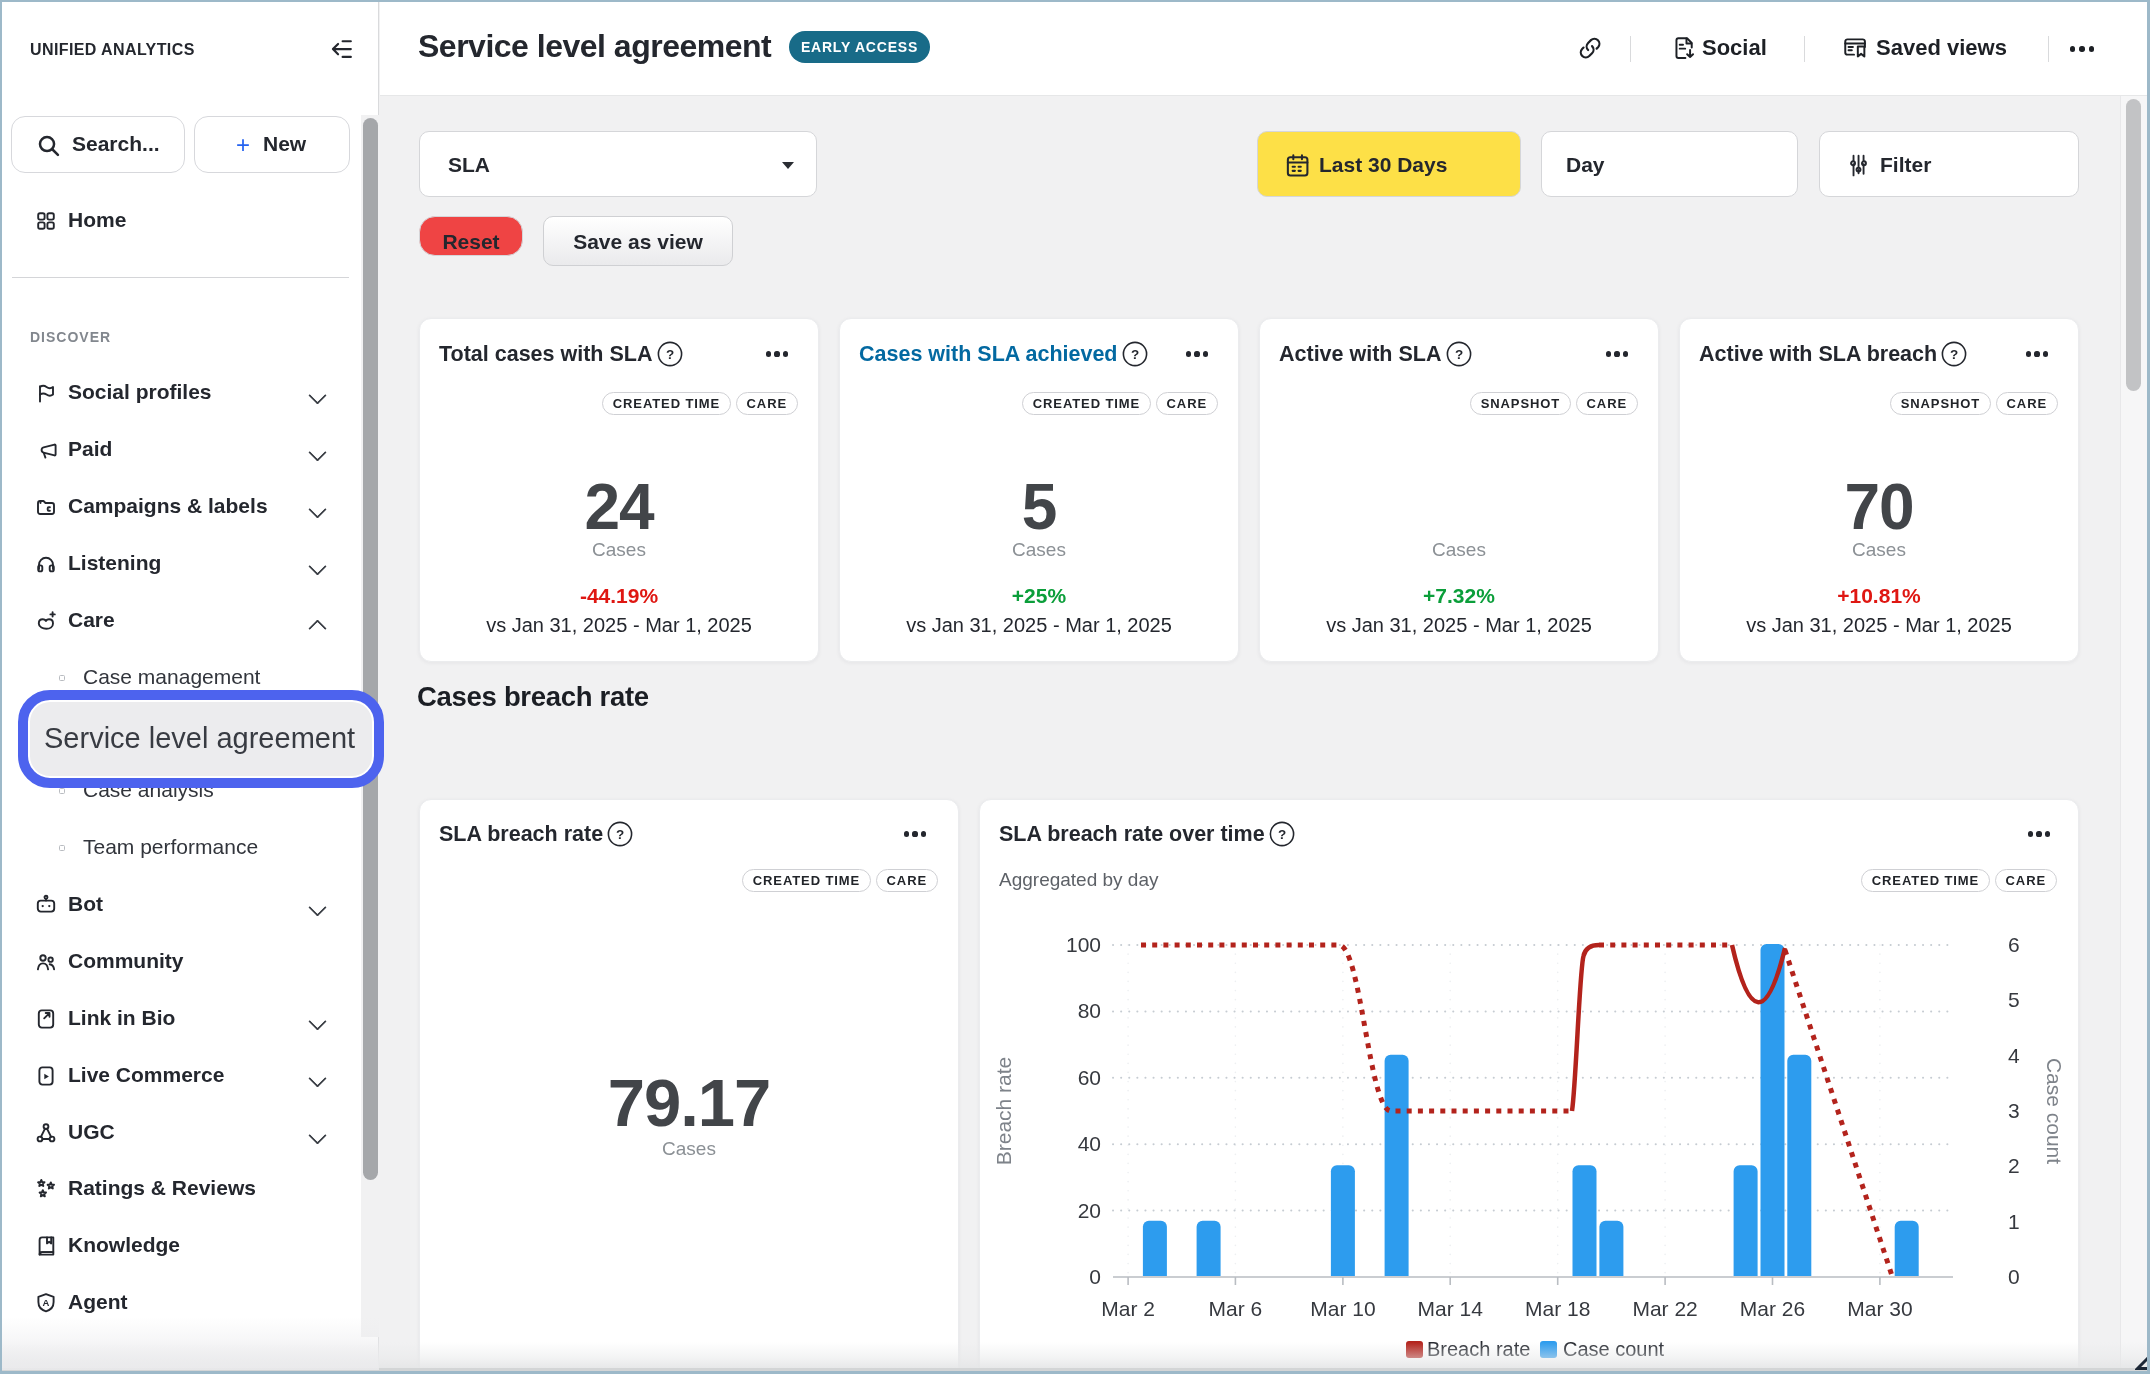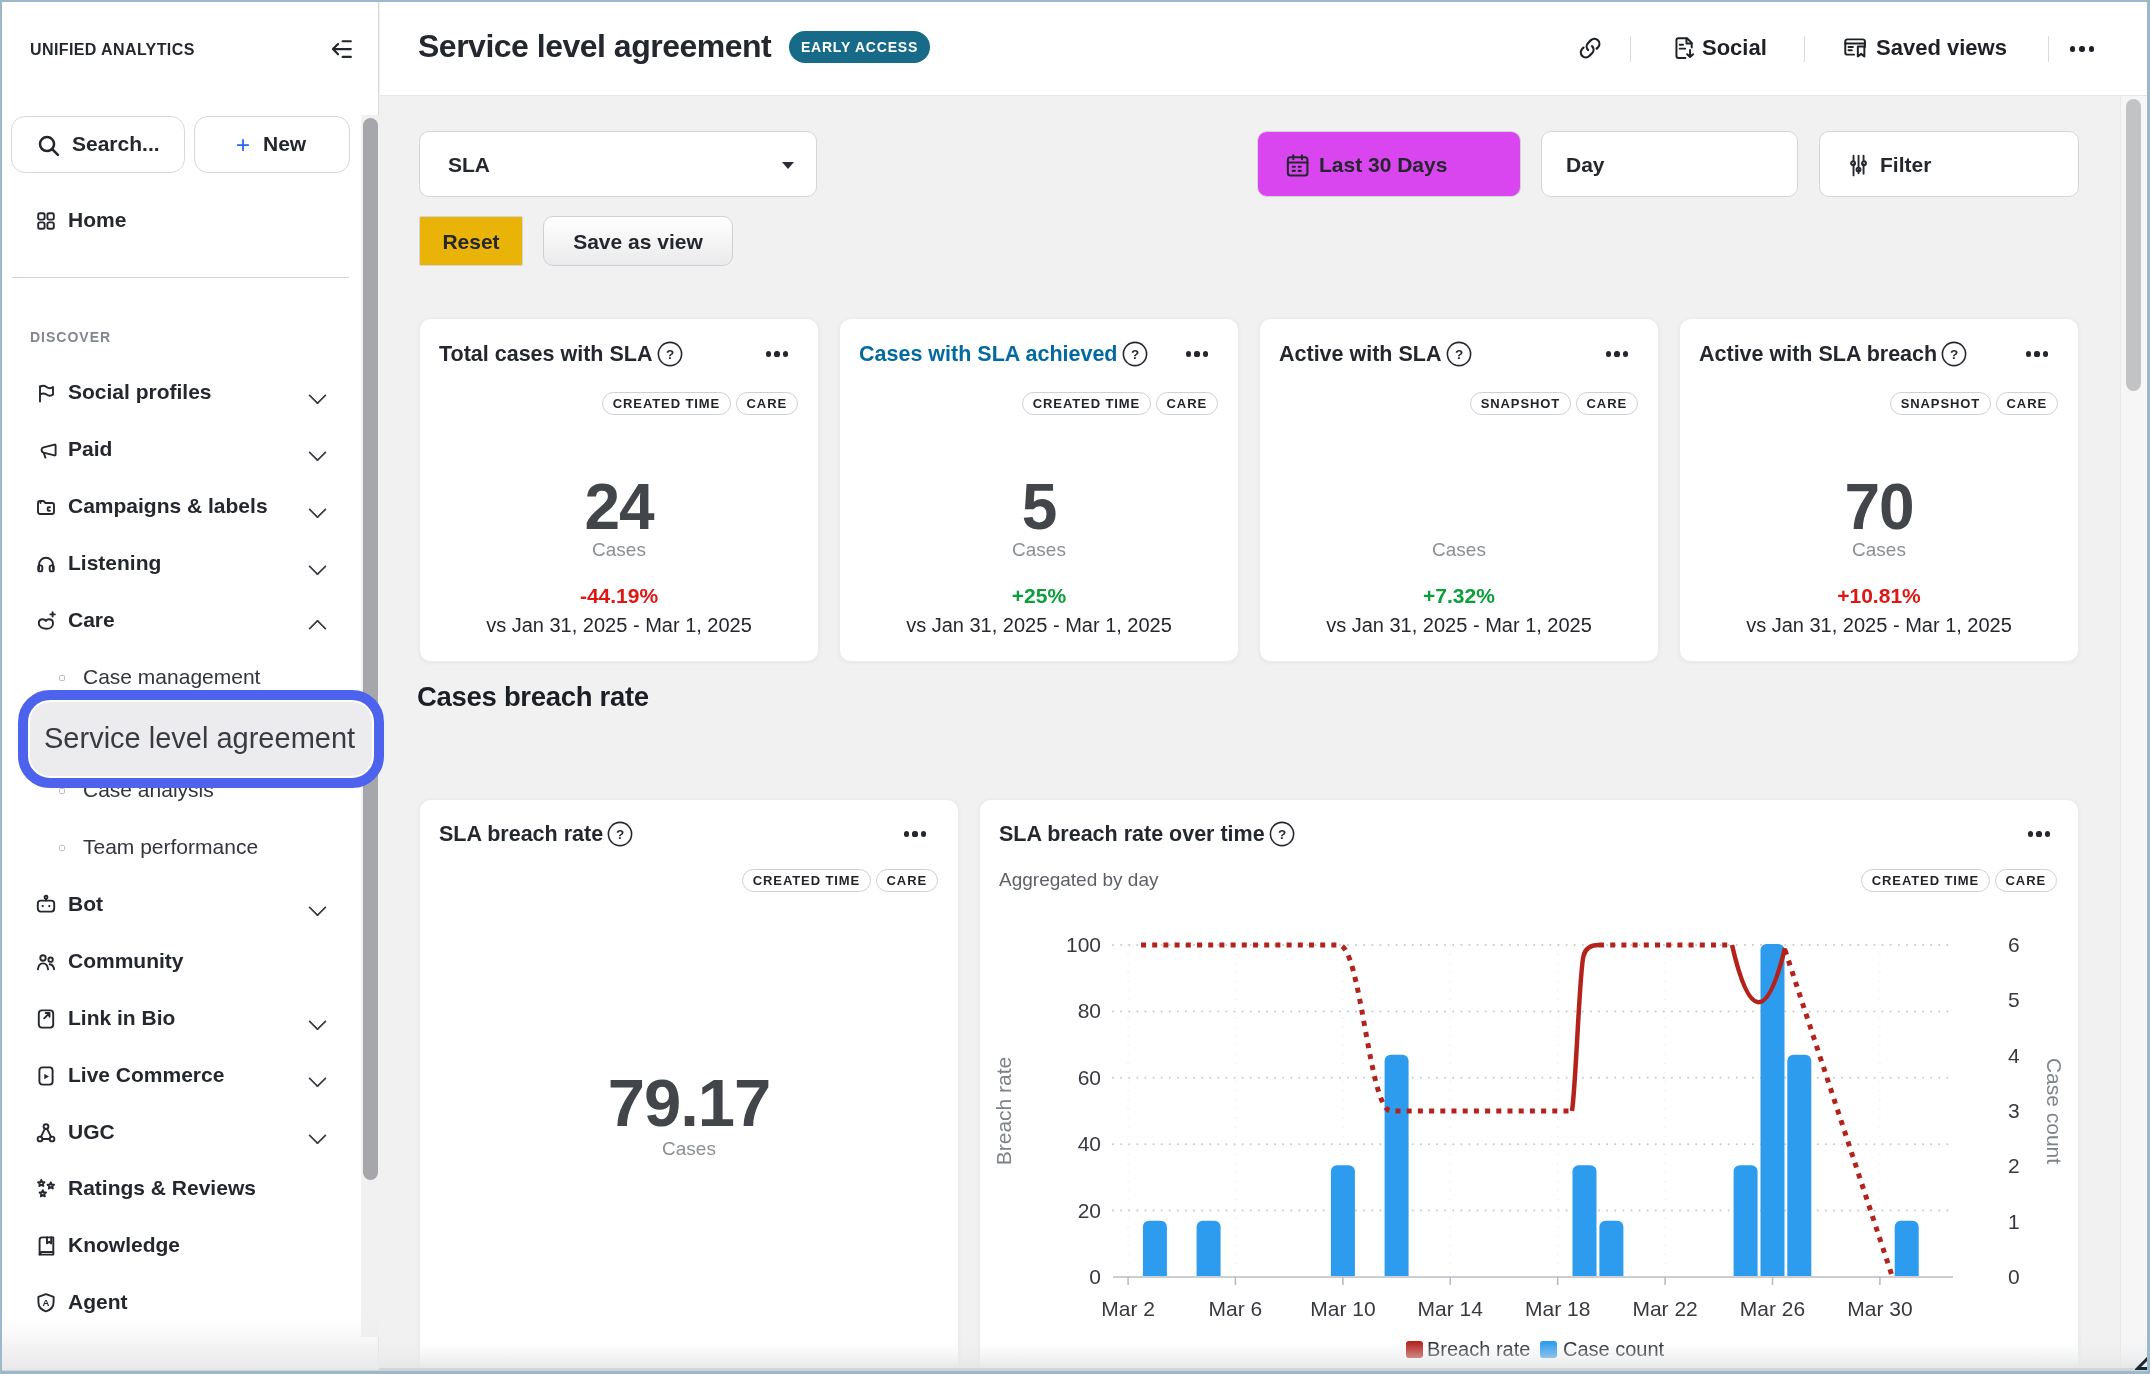--- a/index.html
+++ b/index.html
@@ -35,40 +35,40 @@
   <div style="position:absolute;left:1668px;top:34px;width:1px;height:26px;background:#d9dadc"></div>
   <span style="position:absolute;left:1689.9px;top:44.3px;width:5.4px;height:5.4px;border-radius:50%;background:#1d2025"></span>
       <span style="position:absolute;left:1699.3px;top:44.3px;width:5.4px;height:5.4px;border-radius:50%;background:#1d2025"></span>
       <span style="position:absolute;left:1708.7px;top:44.3px;width:5.4px;height:5.4px;border-radius:50%;background:#1d2025"></span>
 </div>
 
 <div style="position:absolute;top:131px;height:66px;border:1px solid #d5d6d9;border-radius:10px;background:#fff;left:419px;width:398px">
   <div style="position:absolute;left:28px;top:21px;font-size:21px;font-weight:700;color:#24272e">SLA</div>
   <span style="position:absolute;left:362px;top:30px;width:0;height:0;border-left:6.5px solid transparent;border-right:6.5px solid transparent;border-top:7.5px solid #2a2d33"></span>
 </div>
-<div style="position:absolute;top:131px;height:66px;border:1px solid #d5d6d9;border-radius:10px;background:#d946ef;left:1257px;width:264px">
+<div style="position:absolute;top:131px;height:66px;border:1px solid #d5d6d9;border-radius:10px;background:#fde047;left:1257px;width:264px">
   <div style="position:absolute;left:26px;top:20px"><svg width="25" height="25" viewBox="0 0 22 22" fill="none" stroke="#24272e" stroke-width="1.8" stroke-linecap="round" stroke-linejoin="round">
           <rect x="3.4" y="4.6" width="17.2" height="16" rx="2.2"></rect>
           <path d="M3.4 9.3h17.2M8.2 2.8v3.6M15.8 2.8v3.6M7.6 13h2M7.6 16.6h2M12.8 13h2M12.8 16.6h2"></path>
         </svg></div>
   <div style="position:absolute;left:61px;top:21px;font-size:21px;font-weight:700;color:#24272e">Last 30 Days</div>
 </div>
 <div style="position:absolute;top:131px;height:66px;border:1px solid #d5d6d9;border-radius:10px;background:#fff;left:1541px;width:257px">
   <div style="position:absolute;left:24px;top:21px;font-size:21px;font-weight:700;color:#24272e">Day</div>
 </div>
 <div style="position:absolute;top:131px;height:66px;border:1px solid #d5d6d9;border-radius:10px;background:#fff;left:1819px;width:260px">
   <div style="position:absolute;left:26px;top:20px"><svg width="25" height="25" viewBox="0 0 22 22" fill="none" stroke="#24272e" stroke-width="1.8" stroke-linecap="round" stroke-linejoin="round">
           <path d="M6.2 3.6v4.6m0 3.4v10.8M11 3.6v10.2m0 3.4v3.2M15.8 3.6v4.6m0 3.4v9.2" transform="scale(0.92) translate(1,0)"></path>
           <circle cx="6.2" cy="9.9" r="1.7"></circle>
           <circle cx="11" cy="15.5" r="1.7"></circle>
           <circle cx="15.8" cy="9.9" r="1.7"></circle>
         </svg></div>
   <div style="position:absolute;left:60px;top:21px;font-size:21px;font-weight:700;color:#24272e">Filter</div>
 </div>
-<div style="position:absolute;left:419px;top:216px;width:104px;height:50px;border:1px solid #d5d6d9;border-radius:2px;background:#eab308">
+<div style="position:absolute;left:419px;top:216px;width:104px;height:40px;border:1px solid #d5d6d9;border-radius:16px;background:#ef4444">
   <div style="position:absolute;width:100%;text-align:center;top:13px;font-size:21px;font-weight:700;color:#24272e">Reset</div>
 </div>
 <div style="position:absolute;left:543px;top:216px;width:190px;height:50px;border:1px solid #cfd0d3;border-radius:10px;background:linear-gradient(#fff,#eaeaec)">
   <div style="position:absolute;width:100%;text-align:center;top:13px;font-size:21px;font-weight:700;color:#24272e">Save as view</div>
 </div>
 
 <div style="position:absolute;left:419px;top:318px;width:400px;height:344px;background:#fff;border-radius:12px;border:1px solid #ebecee;box-shadow:0 1px 4px rgba(30,35,48,.06)">
   <div style="position:absolute;left:19px;top:341px;font-size:21.5px;font-weight:700;color:#24272e;margin-top:-318px">Total cases with SLA</div>
   <svg style="position:absolute;left:236.5px;top:22.0px" width="26" height="26" viewBox="0 0 26 26" fill="none">
         <circle cx="13" cy="13" r="11.6" stroke="#24272e" stroke-width="1.6"></circle>

